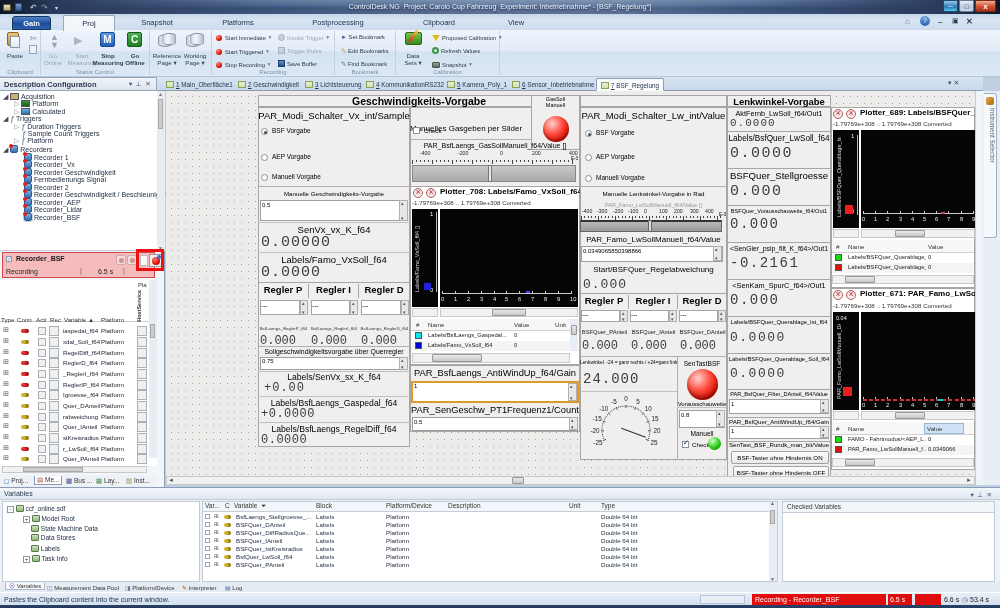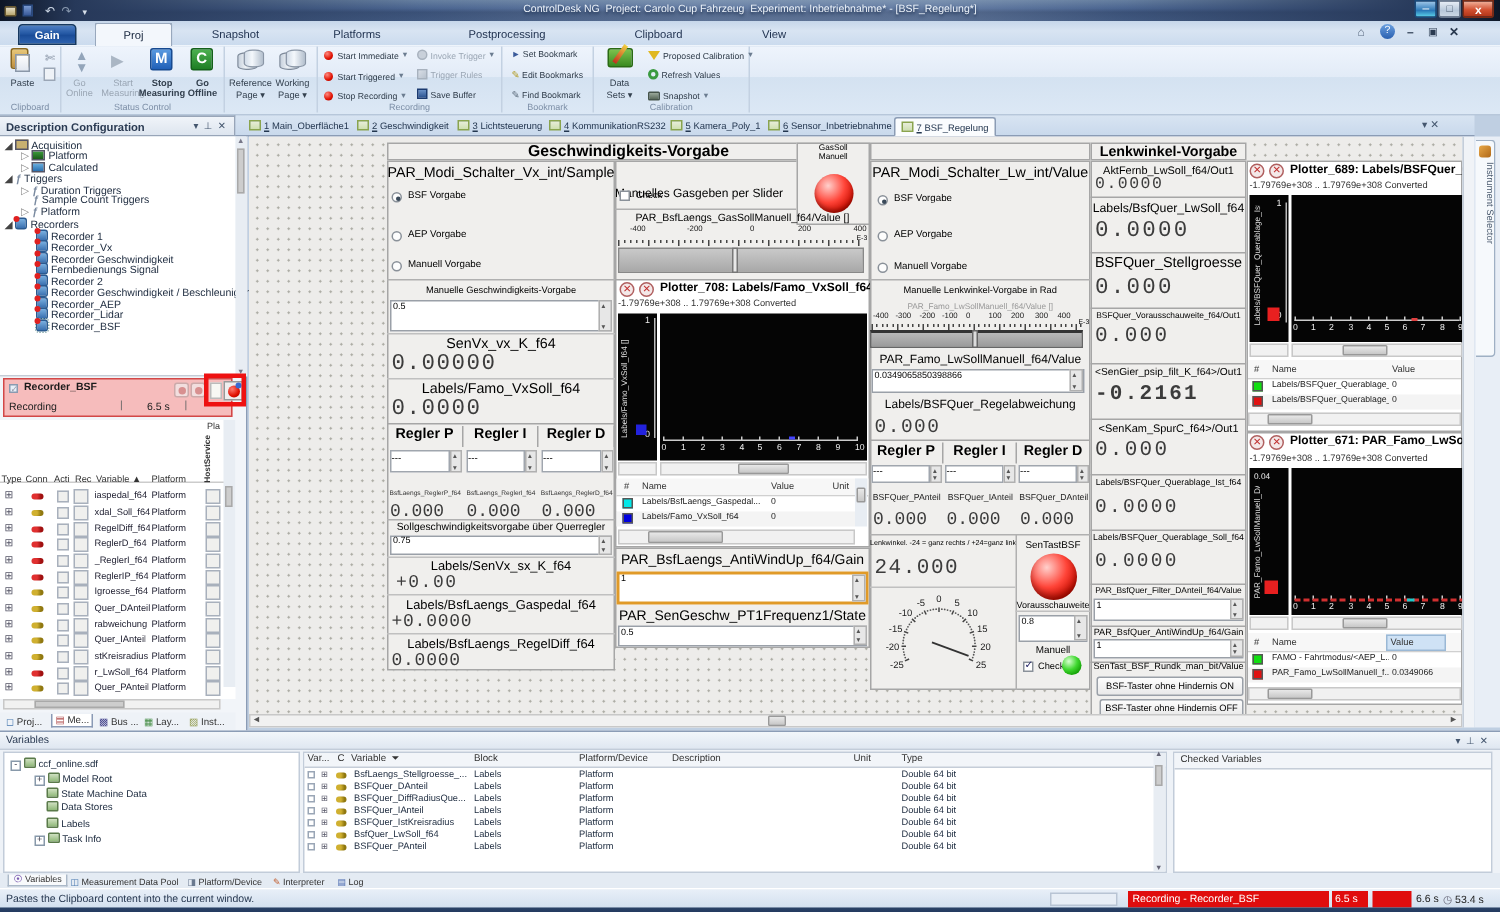--- a/index.html
+++ b/index.html
@@ -521,21 +521,21 @@
         </div>
 <div class="abs vsb" style="left:404px;top:228px;width:8px;height:32px;"></div>
 <div class="abs sbthumb2" style="left:405px;top:234px;width:6px;height:10px;"></div>
 <div class="abs sbtrack" style="left:246px;top:262px;width:158px;height:10px;"></div>
 <div class="abs sbthumb2" style="left:266px;top:263px;width:50px;height:8px;"></div>
 <div class="abs" style="left:244px;top:274px;width:170px;height:0;border-top:1px solid #a6a6a6;"></div>
 <div class="abs" style="left:244px;top:277px;font-size:9.3px;white-space:nowrap;width:170px;text-align:center;">PAR_BsfLaengs_AntiWindUp_f64/Gain</div>
 <div class="abs pan" style="left:245px;top:290px;width:168px;height:22px;border:2px solid #e09a28;background:#fff;"></div>
 <div class="abs" style="left:248px;top:292px;font-size:6px;white-space:nowrap;">1</div>
 <div class="abs spin2" style="left:402px;top:292px;width:9px;height:18px;"></div>
-<div class="abs" style="left:244px;top:314px;font-size:9.3px;white-space:nowrap;width:170px;text-align:center;">PAR_SenGeschw_PT1Frequenz1/State</div>
+<div class="abs" style="left:244px;top:314px;font-size:9.3px;white-space:nowrap;width:170px;text-align:center;">PAR_SenGeschw_PT1Frequenz1/Count</div>
 <div class="abs inp" style="left:246px;top:326px;width:166px;height:14px;"></div>
 <div class="abs" style="left:248px;top:328px;font-size:6px;white-space:nowrap;">0.5</div>
 <div class="abs spin2" style="left:403px;top:326px;width:9px;height:13px;"></div>
 <div class="abs pan" style="left:414px;top:4px;width:147px;height:12px;"></div>
 <div class="abs pan" style="left:561px;top:4px;width:104px;height:12px;"></div>
 <div class="abs" style="left:561px;top:4px;font-size:9.5px;white-space:nowrap;width:104px;text-align:center;font-weight:bold;line-height:13px;">Lenkwinkel-Vorgabe</div>
 <div class="abs pan" style="left:414px;top:16px;width:147px;height:353px;"></div>
 <div class="abs" style="left:414px;top:19px;font-size:9.5px;white-space:nowrap;width:147px;text-align:center;">PAR_Modi_Schalter_Lw_int/Value</div>
 <div class="abs radio on" style="left:419px;top:39px;"></div>
 <div class="abs" style="left:430px;top:38px;font-size:6.5px;white-space:nowrap;">BSF Vorgabe</div>
@@ -601,21 +601,21 @@
           <i style="position:absolute;left:132.6px;top:0;width:1px;height:2px;background:#444;"></i>
           <i style="position:absolute;left:136.0px;top:0;width:1px;height:4px;background:#444;"></i>
           <i style="position:absolute;left:139.4px;top:0;width:1px;height:2px;background:#444;"></i>
         </div>
 <div class="abs" style="left:414px;top:129px;width:142px;height:12px;background:linear-gradient(180deg,#b8b8b8,#9a9a9a);border:1px solid #666;border-top:2px solid #333;"></div>
 <div class="abs" style="left:482px;top:129px;width:4px;height:12px;background:#dcdcdc;border:1px solid #666;"></div>
 <div class="abs" style="left:414px;top:144px;font-size:8px;white-space:nowrap;width:147px;text-align:center;">PAR_Famo_LwSollManuell_f64/Value</div>
 <div class="abs inp" style="left:415px;top:155px;width:142px;height:16px;"></div>
 <div class="abs" style="left:417px;top:157px;font-size:6px;white-space:nowrap;">0.0349065850398866</div>
 <div class="abs spin2" style="left:547px;top:155px;width:9px;height:15px;"></div>
-<div class="abs" style="left:414px;top:174px;font-size:8px;white-space:nowrap;width:147px;text-align:center;">Labels/BSFQuer_Regelabweichung</div>
+<div class="abs" style="left:414px;top:174px;font-size:8px;white-space:nowrap;width:147px;text-align:center;">Start/BSFQuer_Regelabweichung</div>
 <div class="abs val" style="left:417px;top:186px;font-size:13px;white-space:nowrap;color:#3c3c3c;letter-spacing:1px;">0.000</div>
 <div class="abs" style="left:414px;top:202px;width:147px;height:0;border-top:1px solid #a6a6a6;"></div>
 <div class="abs" style="left:414px;top:204px;font-size:9.5px;white-space:nowrap;width:49px;text-align:center;font-weight:bold;border-right:1px solid #a6a6a6;height:14px;">Regler P</div>
 <div class="abs ddd" style="left:415px;top:219px;width:39px;height:12px;"></div>
 <div class="abs" style="left:416px;top:220px;font-size:6.5px;white-space:nowrap;">---</div>
 <div class="abs spin2" style="left:454px;top:219px;width:8px;height:12px;"></div>
 <div class="abs" style="left:414px;top:238px;font-size:5.8px;white-space:nowrap;width:49px;text-align:center;color:#222;">BSFQuer_PAnteil</div>
 <div class="abs val" style="left:416px;top:248px;font-size:12px;white-space:nowrap;color:#3c3c3c;">0.000</div>
 <div class="abs" style="left:463px;top:204px;font-size:9.5px;white-space:nowrap;width:49px;text-align:center;font-weight:bold;border-right:1px solid #a6a6a6;height:14px;">Regler I</div>
 <div class="abs ddd" style="left:464px;top:219px;width:39px;height:12px;"></div>
@@ -727,21 +727,21 @@
 <div class="abs" style="left:561px;top:350px;width:104px;height:0;border-top:1px solid #a6a6a6;"></div>
 <div class="abs" style="left:561px;top:18px;font-size:7.3px;white-space:nowrap;width:104px;text-align:center;">AktFernb_LwSoll_f64/Out1</div>
 <div class="abs val" style="left:564px;top:26px;font-size:11px;white-space:nowrap;color:#3c3c3c;letter-spacing:1px;">0.0000</div>
 <div class="abs" style="left:561px;top:43px;font-size:8.2px;white-space:nowrap;width:104px;text-align:center;">Labels/BsfQuer_LwSoll_f64</div>
 <div class="abs val" style="left:564px;top:54px;font-size:15px;white-space:nowrap;color:#3c3c3c;letter-spacing:1.5px;">0.0000</div>
 <div class="abs" style="left:561px;top:79px;font-size:9.6px;white-space:nowrap;width:104px;text-align:center;">BSFQuer_Stellgroesse</div>
 <div class="abs val" style="left:564px;top:92px;font-size:15px;white-space:nowrap;color:#3c3c3c;letter-spacing:1.5px;">0.000</div>
 <div class="abs" style="left:561px;top:117px;font-size:5.6px;white-space:nowrap;width:104px;text-align:center;">BSFQuer_Vorausschauweite_f64/Out1</div>
 <div class="abs val" style="left:564px;top:125px;font-size:14px;white-space:nowrap;color:#3c3c3c;letter-spacing:1.5px;">0.000</div>
 <div class="abs" style="left:561px;top:154px;font-size:6.8px;white-space:nowrap;width:104px;text-align:center;">&lt;SenGier_psip_filt_K_f64&gt;/Out1</div>
-<div class="abs val" style="left:564px;top:164px;font-size:14px;white-space:nowrap;color:#3c3c3c;letter-spacing:1.5px;font-weight:bold;">-0.2161</div>
+<div class="abs val" style="left:564px;top:164px;font-size:14px;white-space:nowrap;color:#3c3c3c;letter-spacing:1.5px;">-0.2161</div>
 <div class="abs" style="left:561px;top:190px;font-size:7.3px;white-space:nowrap;width:104px;text-align:center;">&lt;SenKam_SpurC_f64&gt;/Out1</div>
 <div class="abs val" style="left:564px;top:201px;font-size:14px;white-space:nowrap;color:#3c3c3c;letter-spacing:1.5px;">0.000</div>
 <div class="abs" style="left:561px;top:228px;font-size:5.8px;white-space:nowrap;width:104px;text-align:center;">Labels/BSFQuer_Querablage_Ist_f64</div>
 <div class="abs val" style="left:564px;top:239px;font-size:13px;white-space:nowrap;color:#3c3c3c;letter-spacing:1.5px;">0.0000</div>
 <div class="abs" style="left:561px;top:265px;font-size:5.8px;white-space:nowrap;width:104px;text-align:center;">Labels/BSFQuer_Querablage_Soll_f64</div>
 <div class="abs val" style="left:564px;top:275px;font-size:13px;white-space:nowrap;color:#3c3c3c;letter-spacing:1.5px;">0.0000</div>
 <div class="abs" style="left:561px;top:300px;font-size:5.6px;white-space:nowrap;width:104px;text-align:center;">PAR_BsfQuer_Filter_DAnteil_f64/Value</div>
 <div class="abs inp" style="left:563px;top:308px;width:100px;height:15px;"></div>
 <div class="abs" style="left:565px;top:310px;font-size:6px;white-space:nowrap;">1</div>
 <div class="abs spin2" style="left:654px;top:308px;width:9px;height:14px;"></div>

